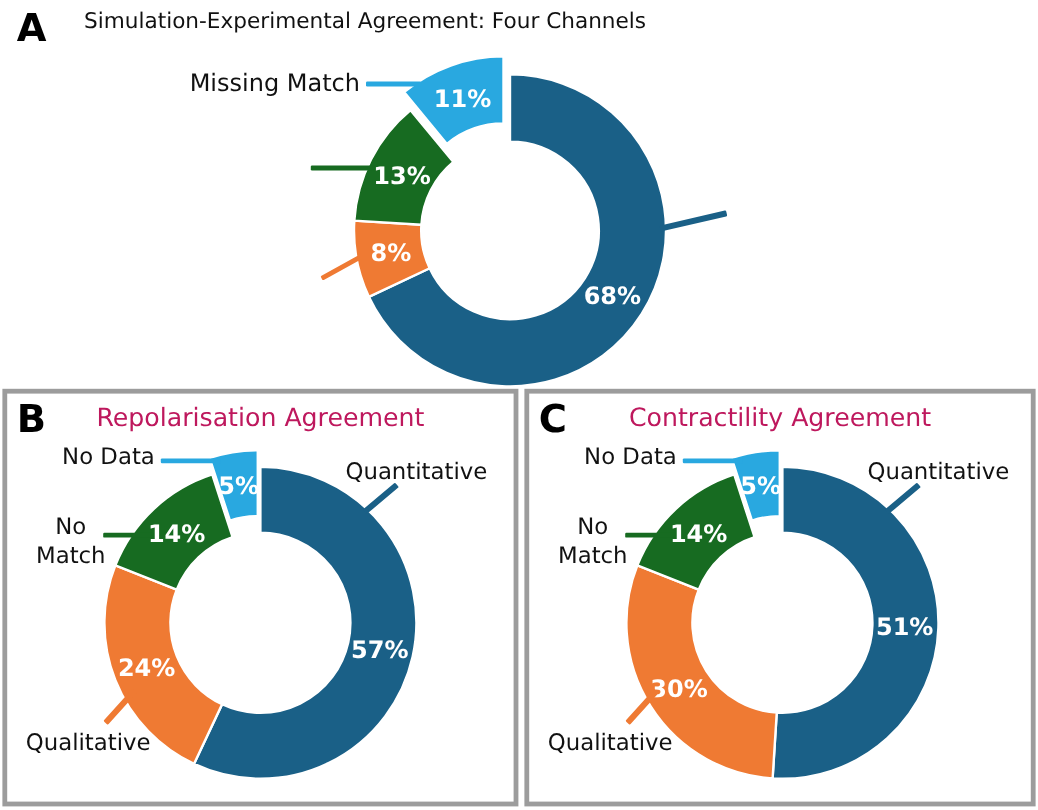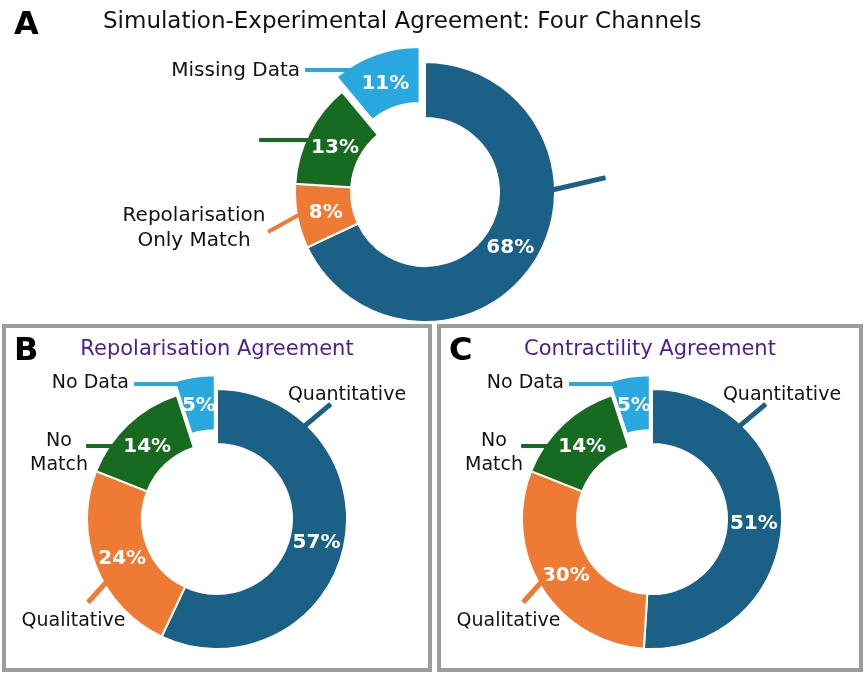--- a/index.html
+++ b/index.html
@@ -1,20 +1,20 @@
 <!DOCTYPE html>
 <html><head>
 <meta charset="utf-8">
 <style>
   html,body{margin:0;padding:0;background:#fff;}
   .stage{position:relative;width:865px;height:675px;background:#fff;
          font-family:"DejaVu Sans","Liberation Sans",sans-serif;color:#111;overflow:hidden;}
   .panel-letter{position:absolute;font-weight:bold;color:#000;}
-  .fig-title{position:absolute;font-size:23px;color:#111;white-space:nowrap;margin-left:33px;}
-  .sub-title{position:absolute;font-size:21px;color:#4c1d95;white-space:nowrap;text-align:center;width:100%;left:0;}
+  .fig-title{position:absolute;font-size:18px;color:#111;white-space:nowrap;}
+  .sub-title{position:absolute;font-size:21px;color:#be185d;white-space:nowrap;text-align:center;width:100%;left:0;}
   .donut{position:absolute;}
   svg text{font-family:"DejaVu Sans","Liberation Sans",sans-serif;}
   .slice-label{position:absolute;font-size:20px;line-height:1.25;color:#111;}
   .slice-label.sm{font-size:19px;}
   .t-right{text-align:right;}
   .t-center{text-align:center;}
   .leader{position:absolute;height:4px;border-radius:1px;transform-origin:left center;}
   .leader.thick{height:5px;}
   .panel-box{position:absolute;background:#fff;border:4px solid #9c9c9c;box-sizing:border-box;}
 </style>
@@ -36,22 +36,21 @@
         <text x="60.0" y="104.1" fill="#ffffff" font-size="20" font-weight="bold" text-anchor="middle" dominant-baseline="central">13%</text>
         <path d="M61.72 34.78 A130 130 0 0 1 144.58 4.95 L144.58 60.95 A74 74 0 0 0 97.41 77.93 Z" fill="#29a8e0" stroke="#ffffff" stroke-width="2"></path>
         <text x="110.4" y="39.9" fill="#ffffff" font-size="20" font-weight="bold" text-anchor="middle" dominant-baseline="central">11%</text>
       </svg>
 
     <div class="leader" style="left: 305px; top: 68px; width: 46px; background-color: rgb(41, 168, 224);"></div>
     <div class="leader" style="left: 259px; top: 138px; width: 53px; background-color: rgb(23, 107, 33);"></div>
     <div class="leader" style="left: 268px; top: 230px; width: 36px; transform: rotate(-29deg); background-color: rgb(239, 122, 51);"></div>
     <div class="leader thick" style="left: 550px; top: 188px; width: 57px; transform: rotate(-13deg); background-color: rgb(26, 96, 135);"></div>
 
-    <div class="slice-label t-right" style="left:145px;top:57px;width:155px;">Missing Data</div>
-    <div class="slice-label t-center" style="left:113px;top:202px;width:162px;">Repolarisation Only Match</div>
+    <div class="slice-label t-right" style="left:145px;top:57px;width:155px;">Missing Match</div>
   </section>
 
   <section class="panel-box" style="left:2px;top:324px;width:430px;height:348px;">
     <span class="panel-letter" style="left:8px;top:2px;font-size:32px;">B</span>
     <div class="sub-title" style="top:8px;">Repolarisation Agreement</div>
 
     <svg class="donut" width="300" height="300" style="left:61px;top:41px;">
         <path d="M150.00 20.00 A130 130 0 1 1 94.65 267.63 L118.07 217.86 A75 75 0 1 0 150.00 75.00 Z" fill="#1a6087" stroke="#ffffff" stroke-width="2"></path>
         <text x="249.5" y="172.3" fill="#ffffff" font-size="20" font-weight="bold" text-anchor="middle" dominant-baseline="central">57%</text>
         <path d="M94.65 267.63 A130 130 0 0 1 29.13 102.14 L80.27 122.39 A75 75 0 0 0 118.07 217.86 Z" fill="#ef7a33" stroke="#ffffff" stroke-width="2"></path>

